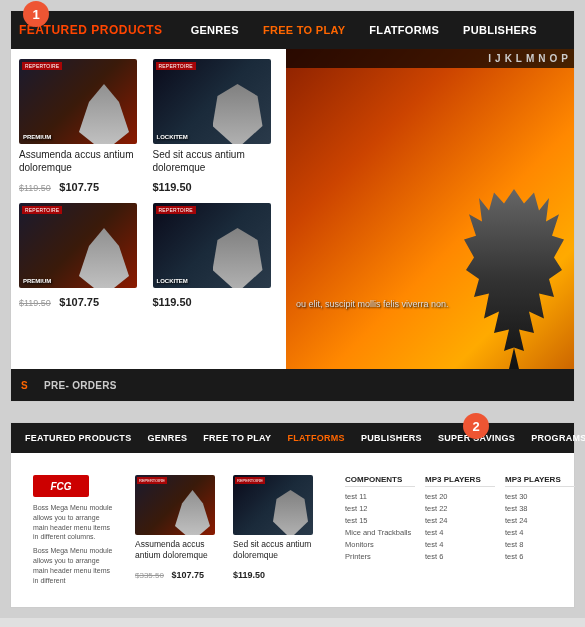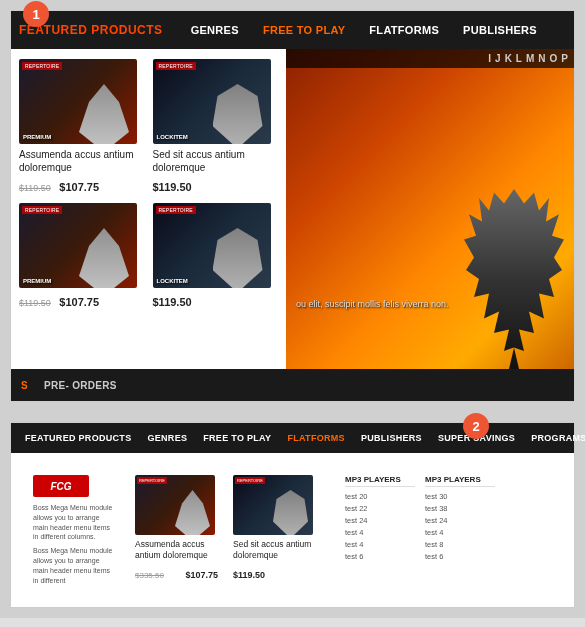--- a/index.html
+++ b/index.html
@@ -326,21 +326,21 @@
       color: #222;
       font-weight: normal;
       margin-bottom: 3px;
       line-height: 1.3;
     }
     .s2-price-old {
       font-size: 8px;
       color: #999;
       text-decoration: line-through;
       display: inline-block;
-      margin-right: 17px;
+      margin-right: 3px;
     }
     .s2-price-new {
       font-size: 9px;
       color: #222;
       font-weight: bold;
     }
     .s2-price-single {
       font-size: 9px;
       color: #222;
       font-weight: bold;
@@ -523,20 +523,29 @@
           <div class="s2-product-name">Sed sit accus antium doloremque</div>
           <div>
             <span class="s2-price-single">$119.50</span>
           </div>
         </div>
 
       </div>
 
       <div class="columns-block">
 
+        <div class="col-block">
+          <div class="col-title">COMPONENTS</div>
+          <div class="col-item">test 11</div>
+          <div class="col-item">test 12</div>
+          <div class="col-item">test 15</div>
+          <div class="col-item">Mice and Trackballs</div>
+          <div class="col-item">Monitors</div>
+          <div class="col-item">Printers</div>
+        </div>
 
         <div class="col-block">
           <div class="col-title">MP3 PLAYERS</div>
           <div class="col-item">test 20</div>
           <div class="col-item">test 22</div>
           <div class="col-item">test 24</div>
           <div class="col-item">test 4</div>
           <div class="col-item">test 4</div>
           <div class="col-item">test 6</div>
         </div>

